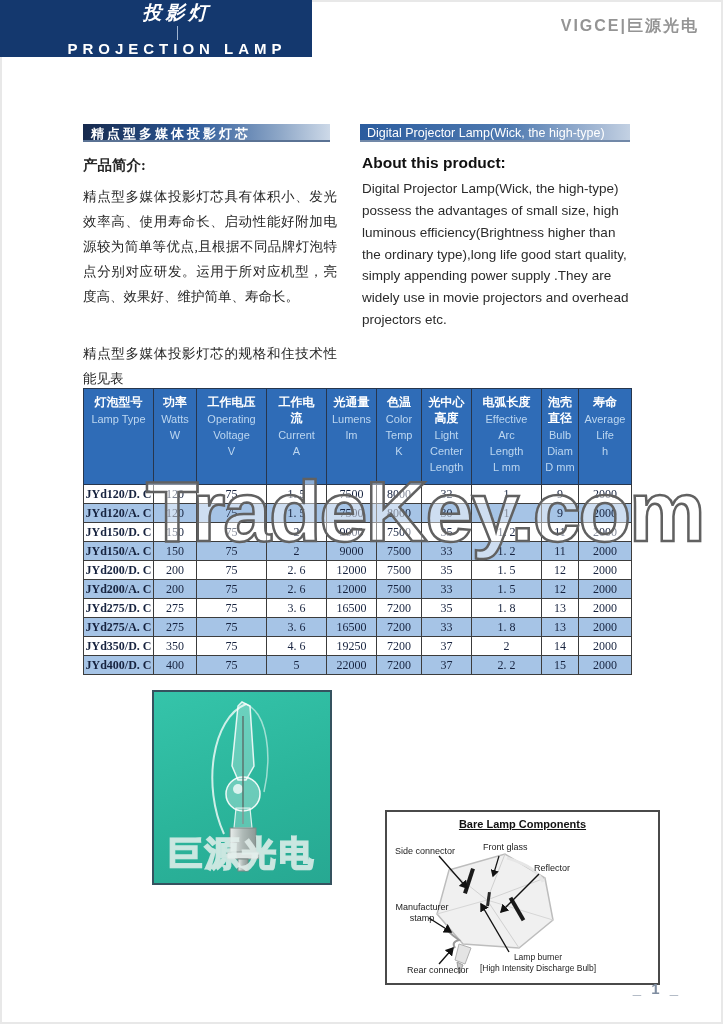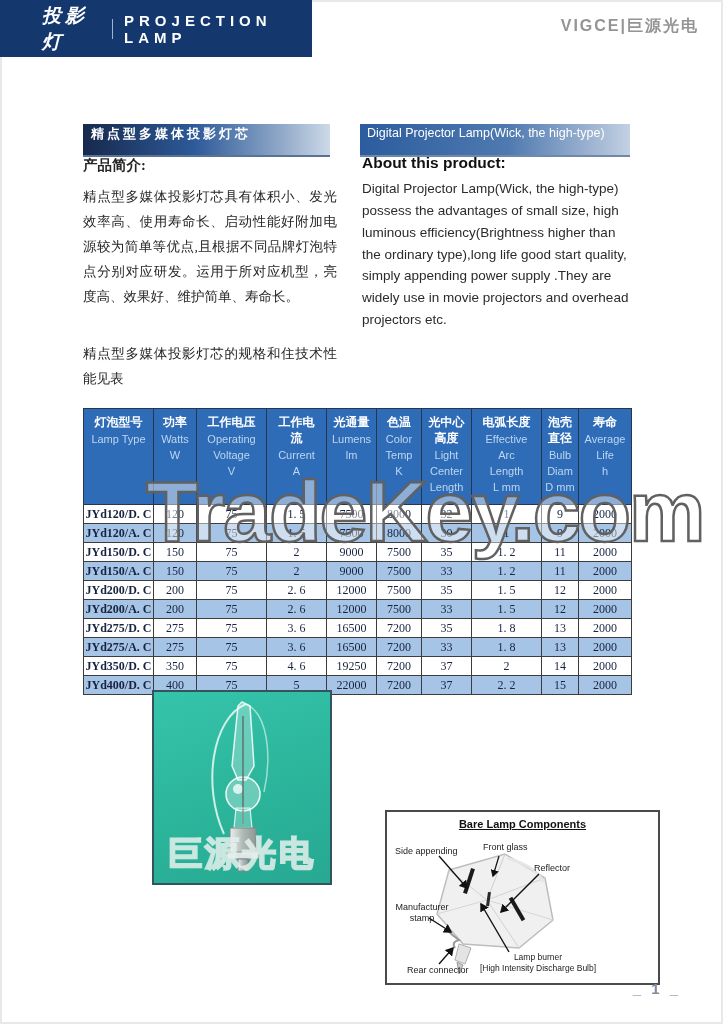--- a/index.html
+++ b/index.html
@@ -6,30 +6,31 @@
   body{
     width:723px;height:1024px;position:relative;background:#ffffff;
     font-family:"Liberation Sans",sans-serif;overflow:hidden;
     box-shadow:inset 0 0 0 2px #e8e8e8;
   }
   
   .top-banner{
     position:absolute;left:0;top:0;width:312px;height:57px;
     background:#14386e;display:flex;align-items:center;padding-left:42px;
     box-sizing:border-box;
+    flex-direction:column;
   }
   .logo-zh{color:#fff;font-weight:bold;font-size:19px;letter-spacing:4px;font-style:italic;}
   .logo-div{width:1px;height:20px;background:#9fb3d0;margin:0 11px;}
   .logo-en{color:#fff;font-weight:bold;font-size:15px;letter-spacing:5px;}
   .brand{
     position:absolute;right:24px;top:16px;color:#949494;font-weight:bold;
     font-size:16px;letter-spacing:2px;
   }
   
-  .bar{position:absolute;top:124px;height:33px;line-height:19px;color:#fff;
+  .bar{position:absolute;top:124px;height:18px;line-height:19px;color:#fff;
        box-sizing:border-box;white-space:nowrap;overflow:hidden;}
   .bar-left{
     left:83px;width:247px;padding-left:8px;font-weight:bold;font-size:13px;letter-spacing:3px;
     background:linear-gradient(90deg,#16294d 0%,#2d5a99 45%,#8fa8c8 80%,#cdd9e8 100%);
     border-bottom:2px solid #5a7294;
   }
   .bar-right{
     left:360px;width:270px;padding-left:7px;font-size:12.5px;
     background:linear-gradient(90deg,#2b5c9e 0%,#4f7ab0 55%,#a9bcd6 90%,#c3d1e3 100%);
     border-bottom:2px solid #7188a8;
@@ -41,21 +42,20 @@
   .intro p{margin:0;font-size:13.5px;line-height:1.85;text-align:justify;}
   .intro .p2{margin-top:32px;}
   
   .about{position:absolute;left:362px;top:154px;width:270px;color:#2b2b2b;}
   .about-title{font-weight:bold;font-size:15.5px;color:#111;margin-bottom:6px;}
   .about-body{font-size:13.5px;line-height:1.62;}
   
   .spec-table{
     position:absolute;left:83px;top:388px;width:548px;border-collapse:collapse;
     table-layout:fixed;
-    margin-top:20px;
   }
   .spec-table th{
     background:var(--header-bg,#2f6cb7);vertical-align:top;padding:5px 1px 3px 1px;
     height:87px;border:1px solid #27364d;font-weight:normal;
   }
   .th-zh{color:#ffffff;font-weight:bold;font-size:12px;line-height:1.35;white-space:pre-line;}
   .th-en{color:var(--header-en,#bcd6f0);font-size:11px;line-height:1.45;white-space:pre-line;margin-top:2px;}
   .spec-table td{
     height:18px;text-align:center;font-family:"Liberation Serif","DejaVu Serif",serif;
     font-size:12px;color:#17233f;border:1px solid #3c3c3c;padding:0 1px;background:#fff;
@@ -389,21 +389,21 @@
     <path d="M70,150 L76,153 L72,162 Z" fill="#c9c9c9" stroke="#9e9e9e" stroke-width="1"></path>
 
     <line x1="52" y1="44" x2="80" y2="76" stroke="#111" stroke-width="1.4" marker-end="url(#ah)"></line>
     <line x1="112" y1="44" x2="106" y2="64" stroke="#111" stroke-width="1.2" marker-end="url(#ah)"></line>
     <line x1="152" y1="62" x2="114" y2="100" stroke="#111" stroke-width="1.4" marker-end="url(#ah)"></line>
     <line x1="42" y1="106" x2="64" y2="120" stroke="#111" stroke-width="1.4" marker-end="url(#ah)"></line>
     <line x1="52" y1="152" x2="66" y2="136" stroke="#111" stroke-width="1.4" marker-end="url(#ah)"></line>
     <line x1="122" y1="140" x2="94" y2="92" stroke="#111" stroke-width="1.4" marker-end="url(#ah)"></line>
   </svg>
   <div class="diagram-title">Bare Lamp Components</div>
-  <div class="dlabel lb-side">Side appending</div>
+  <div class="dlabel lb-side">Side connector</div>
   <div class="dlabel lb-front">Front glass</div>
   <div class="dlabel lb-reflector">Reflector</div>
   <div class="dlabel lb-stamp">Manufacturer
 stamp</div>
   <div class="dlabel lb-rear">Rear connector</div>
   <div class="dlabel lb-burner">Lamp burner
 [High Intensity Discharge Bulb]</div>
 </div>
 
 <div class="page-number">_ 1 _</div>

